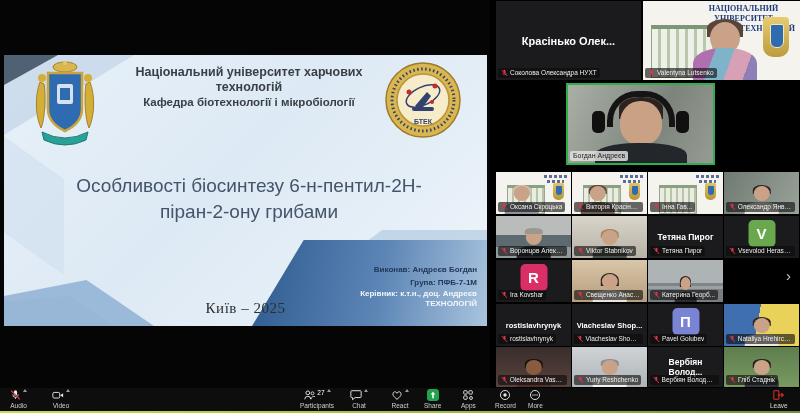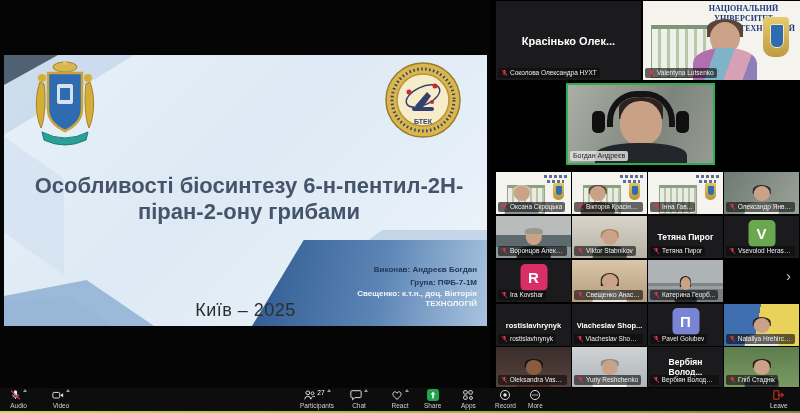--- a/index.html
+++ b/index.html
@@ -23,27 +23,27 @@
   .shp-br{right:0;bottom:0;width:235px;height:86px;
           background:linear-gradient(100deg,#2e5a90 0%,#5d86b6 55%,#a9c4de 100%);
           clip-path:polygon(22% 0,100% 0,100% 100%,0 100%);}
   .shp-br2{right:0;bottom:62px;width:150px;height:34px;background:#b9cfe4;opacity:.8;
           clip-path:polygon(30% 0,100% 0,100% 100%,0 100%);}
   .slide-header{position:absolute;left:110px;top:10px;width:270px;text-align:center;
                 color:#3a3f45;font-weight:700;}
   .slide-header .h1{font-size:12.5px;line-height:15px;}
   .slide-header .h2{font-size:11.5px;line-height:14px;}
   .slide-title{position:absolute;left:30px;top:118px;width:430px;text-align:center;
-               color:#44546a;font-size:22px;line-height:26px;font-weight:700;}
+               color:#44546a;font-size:19px;line-height:26px;font-weight:400;}
   .credits{position:absolute;right:10px;top:208px;width:200px;text-align:right;
            font-size:8px;font-weight:700;line-height:13px;}
   .credits .c-dark{color:#21395a;}
   .credits .c-light{color:#f2f6fa;line-height:10px;}
   .city-year{position:absolute;left:0;top:245px;width:100%;text-align:center;
-             color:#2e2e2e;font-size:18px;font-weight:400;letter-spacing:.5px;}
+             color:#2e2e2e;font-size:15px;font-weight:400;letter-spacing:.5px;font-family:Liberation Serif, serif;}
   .emblem{position:absolute;left:28px;top:5px;}
   .seal{position:absolute;right:26px;top:7px;}
   
   .gallery{position:absolute;left:490px;top:0;width:310px;height:388px;background:#000;}
   .tile{position:absolute;background:#1b1b1d;overflow:hidden;}
   .tt1{left:6px;top:1px;width:145px;height:79px;}
   .tt2{left:153px;top:1px;width:157px;height:79px;}
   .speaker{left:76px;top:83px;width:149px;height:82px;border:2px solid #2fae4f;
            box-sizing:border-box;background:#8d948c;}
   .g{width:75px;height:42px;}
@@ -165,20 +165,24 @@
           <path d="M58 22 C63 35 63 55 57 68 C53 60 52 35 54 24 Z" fill="#d4af37" stroke="#a97f2c" stroke-width="1"></path>
           <circle cx="10" cy="18" r="4" fill="#d4af37"></circle>
           <circle cx="56" cy="18" r="4" fill="#d4af37"></circle>
           <path d="M16 13 h34 v36 q0 14 -17 22 q-17 -8 -17 -22 Z" fill="#2f6bb0" stroke="#caa53d" stroke-width="2.5"></path>
           <rect x="25" y="24" width="16" height="20" rx="2" fill="#e9eef5" opacity="0.9"></rect>
           <rect x="28" y="28" width="10" height="12" fill="#2f6bb0"></rect>
           <path d="M10 72 q23 12 46 0 l-2 8 q-21 10 -42 0 Z" fill="#2aa198" stroke="#1d7a73" stroke-width="1"></path>
         </svg>
       </div>
 
+      <div class="slide-header">
+        <div class="h1">Національний університет харчових технологій</div>
+        <div class="h2">Кафедра біотехнології і мікробіології</div>
+      </div>
 
       <div class="seal">
         <svg width="76" height="76" viewBox="0 0 76 76">
           <circle cx="38" cy="38" r="37" fill="#d9b64e" stroke="#9a7a2c" stroke-width="1.5"></circle>
           <circle cx="38" cy="38" r="31" fill="none" stroke="#34406e" stroke-width="3" stroke-dasharray="1.5 2.5"></circle>
           <circle cx="38" cy="38" r="26" fill="#f6ecca" stroke="#b8943a" stroke-width="1.5"></circle>
           <ellipse cx="38" cy="34" rx="18" ry="9" fill="none" stroke="#34406e" stroke-width="1.5" transform="rotate(-25 38 34)"></ellipse>
           <path d="M30 44 l12 -14 l4 4 l-10 14 Z" fill="#34406e"></path>
           <rect x="27" y="45" width="22" height="4" rx="2" fill="#34406e"></rect>
           <circle cx="24" cy="30" r="2.5" fill="#c42b2b"></circle>
@@ -189,21 +193,21 @@
       </div>
 
       <div class="slide-title">
         <span>Особливості біосинтезу 6-н-пентил-2Н-</span><br>
         <span>піран-2-ону грибами</span>
       </div>
 
       <div class="credits">
         <div class="c-dark">Виконав: Андреєв Богдан</div>
         <div class="c-dark">Група: ПФБ-7-1М</div>
-        <div class="c-light">Свещенко: к.т.н., доц. Вікторія</div>
+        <div class="c-light">Керівник: к.т.н., доц. Андреєв</div>
         <div class="c-light">ТЕХНОЛОГІЙ</div>
       </div>
 
       <div class="city-year">Київ – 2025</div>
     </div>
   </div>
 
   <div class="gallery">
 
     <div class="tile tt1">

